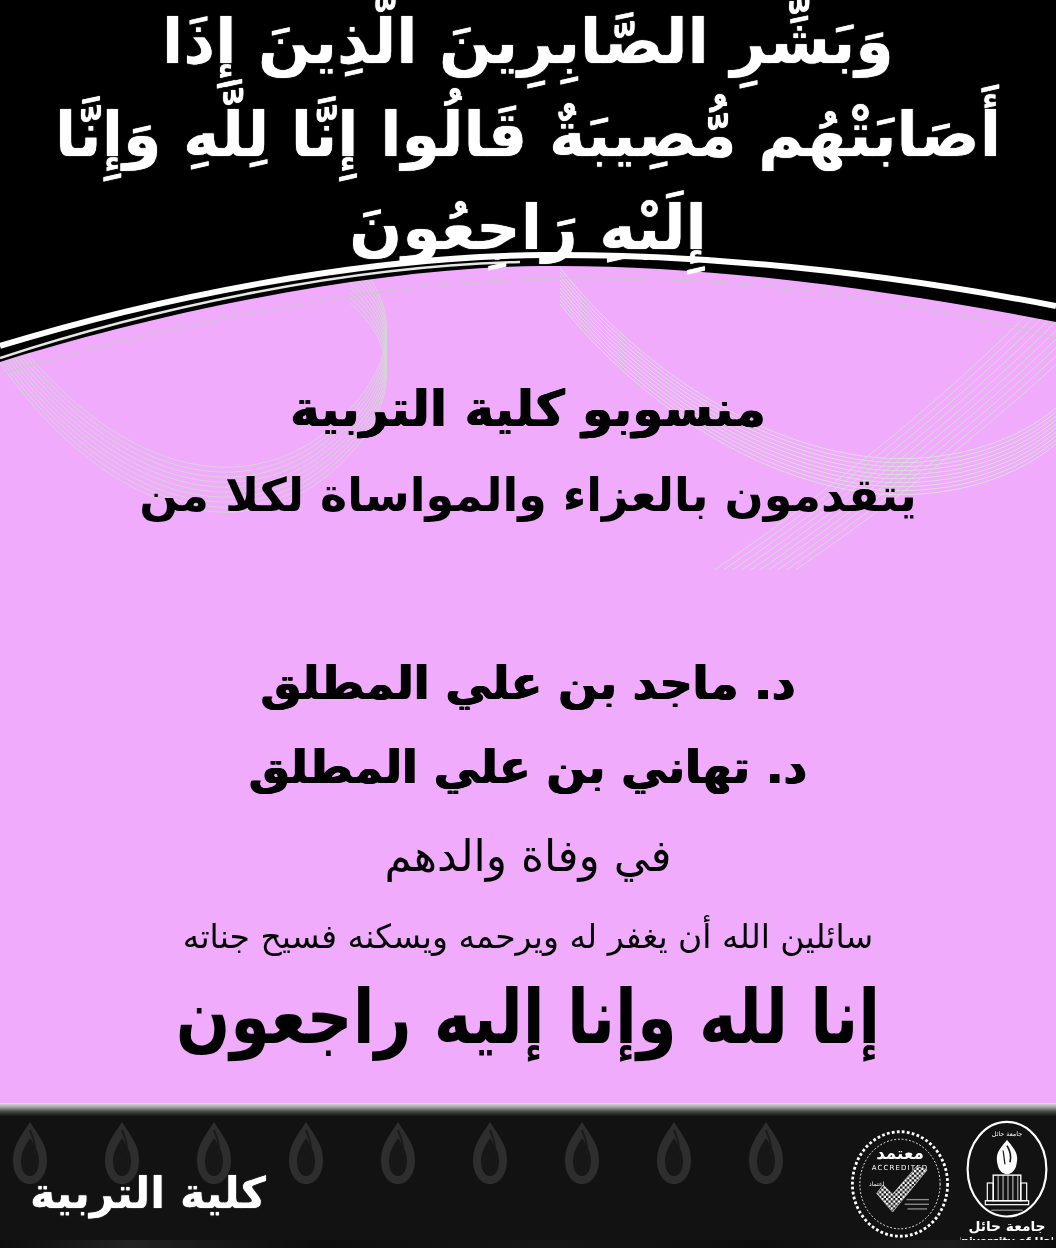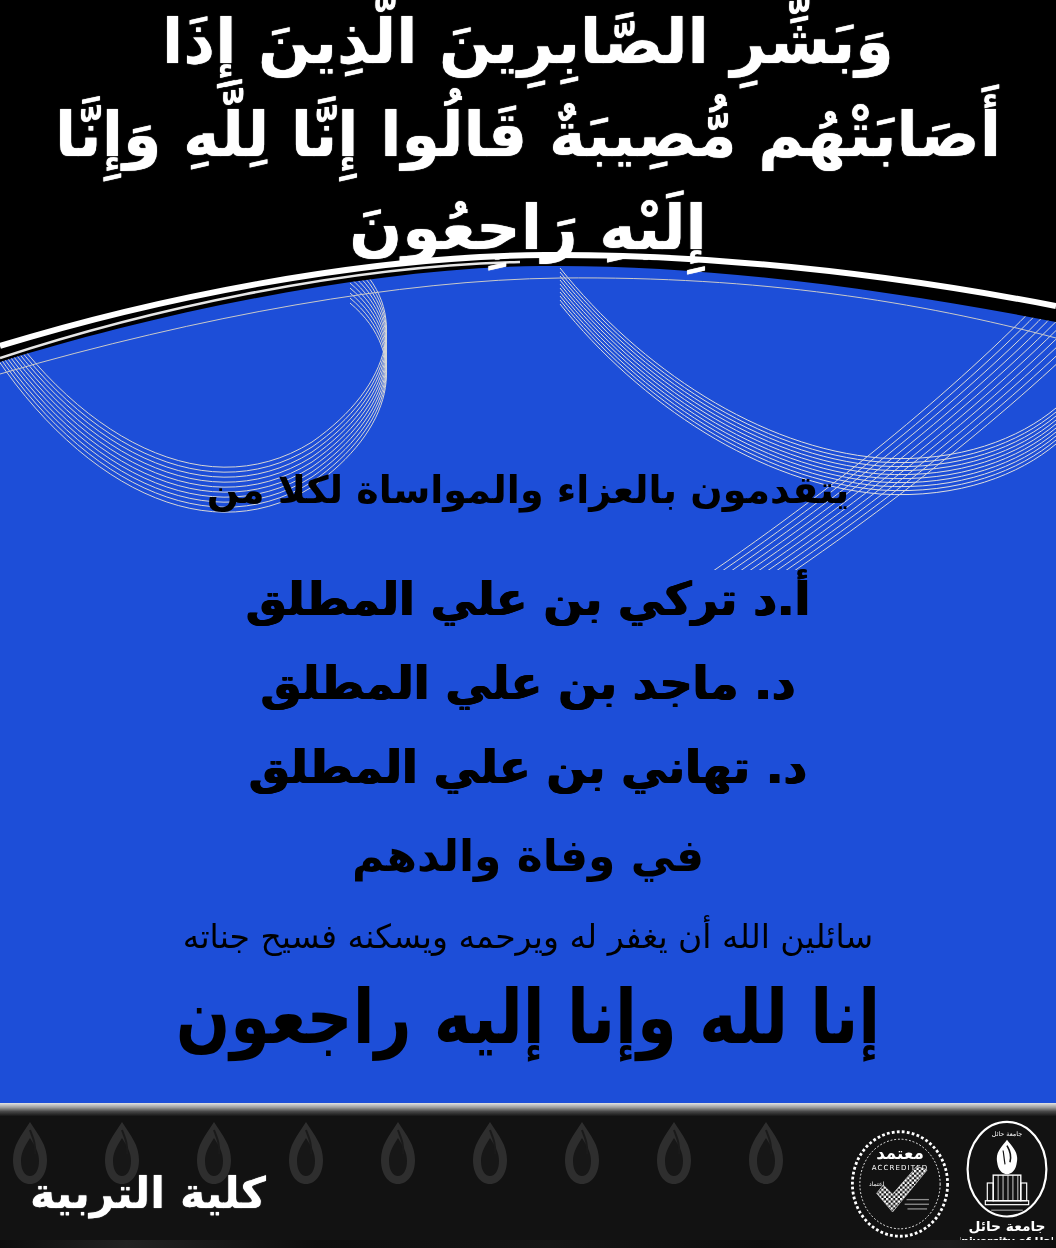--- a/index.html
+++ b/index.html
@@ -1,42 +1,42 @@
 <!DOCTYPE html>
 <html lang="ar" dir="rtl"><head>
 <meta charset="utf-8">
 <style>
   * { margin:0; padding:0; box-sizing:border-box; }
   html,body { background:#e9e9e9; font-family:"DejaVu Sans", sans-serif; }
   .page {
     position:relative; width:1056px; height:1248px; margin:0 auto;
-    background:#1d4ed8; overflow:hidden;
+    background:#f0abfc; overflow:hidden;
   }
   
   .banner {
     position:absolute; top:0; left:0; width:1056px; height:250px;
     background:#000; display:flex; align-items:center; justify-content:center;
     z-index:2;
   }
   .verse {
     color:#fff; font-weight:bold; font-size:62px; line-height:1.5;
     text-align:center; padding:18px 38px 0 38px; letter-spacing:1px;
     text-shadow:0 0 1px #fff;
   }
   
   .deco { position:absolute; top:250px; left:0; width:1056px; height:320px; z-index:1; }
   
   .content { position:absolute; top:380px; left:0; width:1056px; height:723px; z-index:3; }
   .content .line { position:absolute; left:0; right:0; text-align:center; color:#000; direction:rtl; }
   .title    { top:0;   font-size:50px; font-weight:bold; letter-spacing:0; text-shadow:0.6px 0 #000,-0.6px 0 #000; }
-  .subtitle { top:88px;  font-size:38px; font-weight:bold; }
+  .subtitle { top:88px;  font-size:46px; font-weight:bold; }
   .name-1   { top:192px; font-size:46px; font-weight:bold; text-shadow:0.8px 0 #000,-0.8px 0 #000; }
   .name-2   { top:276px; font-size:46px; font-weight:bold; text-shadow:0.8px 0 #000,-0.8px 0 #000; }
   .name-3   { top:360px; font-size:46px; font-weight:bold; text-shadow:0.8px 0 #000,-0.8px 0 #000; }
-  .occasion { top:450px; font-size:44px; font-weight:bold; }
+  .occasion { top:450px; font-size:44px; font-weight:normal; }
   .prayer   { top:537px; font-size:33px; font-weight:normal; }
   .istirja  { top:600px; font-size:64px; font-weight:bold; transform:scaleY(1.18); letter-spacing:2px; }
   
   .footer { position:absolute; top:1103px; left:0; width:1056px; height:145px; z-index:4; }
   .footer-top-strip {
     position:absolute; top:0; left:0; width:100%; height:13px;
     background:linear-gradient(180deg,#e3e3e3 0%,#9a9a9a 35%,#484848 65%,#161616 100%);
   }
   .footer-bar { position:absolute; top:13px; left:0; width:100%; height:124px; background:#121212; overflow:hidden; }
   .flames { position:absolute; top:4px; left:0; }
@@ -108,22 +108,22 @@
     </g>
 
     <path d="M0,0 H1056 V72 C 880,38 700,14 540,16 C 360,18 140,68 0,112 Z" fill="#000000"></path>
 
     <path d="M0,96 C 150,50 360,6 545,5 C 730,4 900,26 1056,56" fill="none" stroke="#ffffff" stroke-width="6"></path>
     <path d="M0,108 C 140,62 340,16 520,12" fill="none" stroke="#ffffff" stroke-width="2.5" opacity="0.9"></path>
     <path d="M0,124 C 200,66 400,30 560,28 C 760,26 920,52 1056,88" fill="none" stroke="#c9c9c9" stroke-width="1"></path>
   </svg>
 
   <main class="content">
+    <h1 class="line title">منسوبو كلية التربية</h1>
     <h2 class="line subtitle">يتقدمون بالعزاء والمواساة لكلا من</h2>
-    <div class="line name-1">أ.د تركي بن علي المطلق</div>
     <div class="line name-3">د. تهاني بن علي المطلق</div>
     <div class="line name-2">د. ماجد بن علي المطلق</div>
     <div class="line occasion">في وفاة والدهم</div>
     <div class="line prayer">سائلين الله أن يغفر له ويرحمه ويسكنه فسيح جناته</div>
     <div class="line istirja">إنا لله وإنا إليه راجعون</div>
   </main>
 
   <footer class="footer">
     <div class="footer-top-strip"></div>
     <div class="footer-bar">

